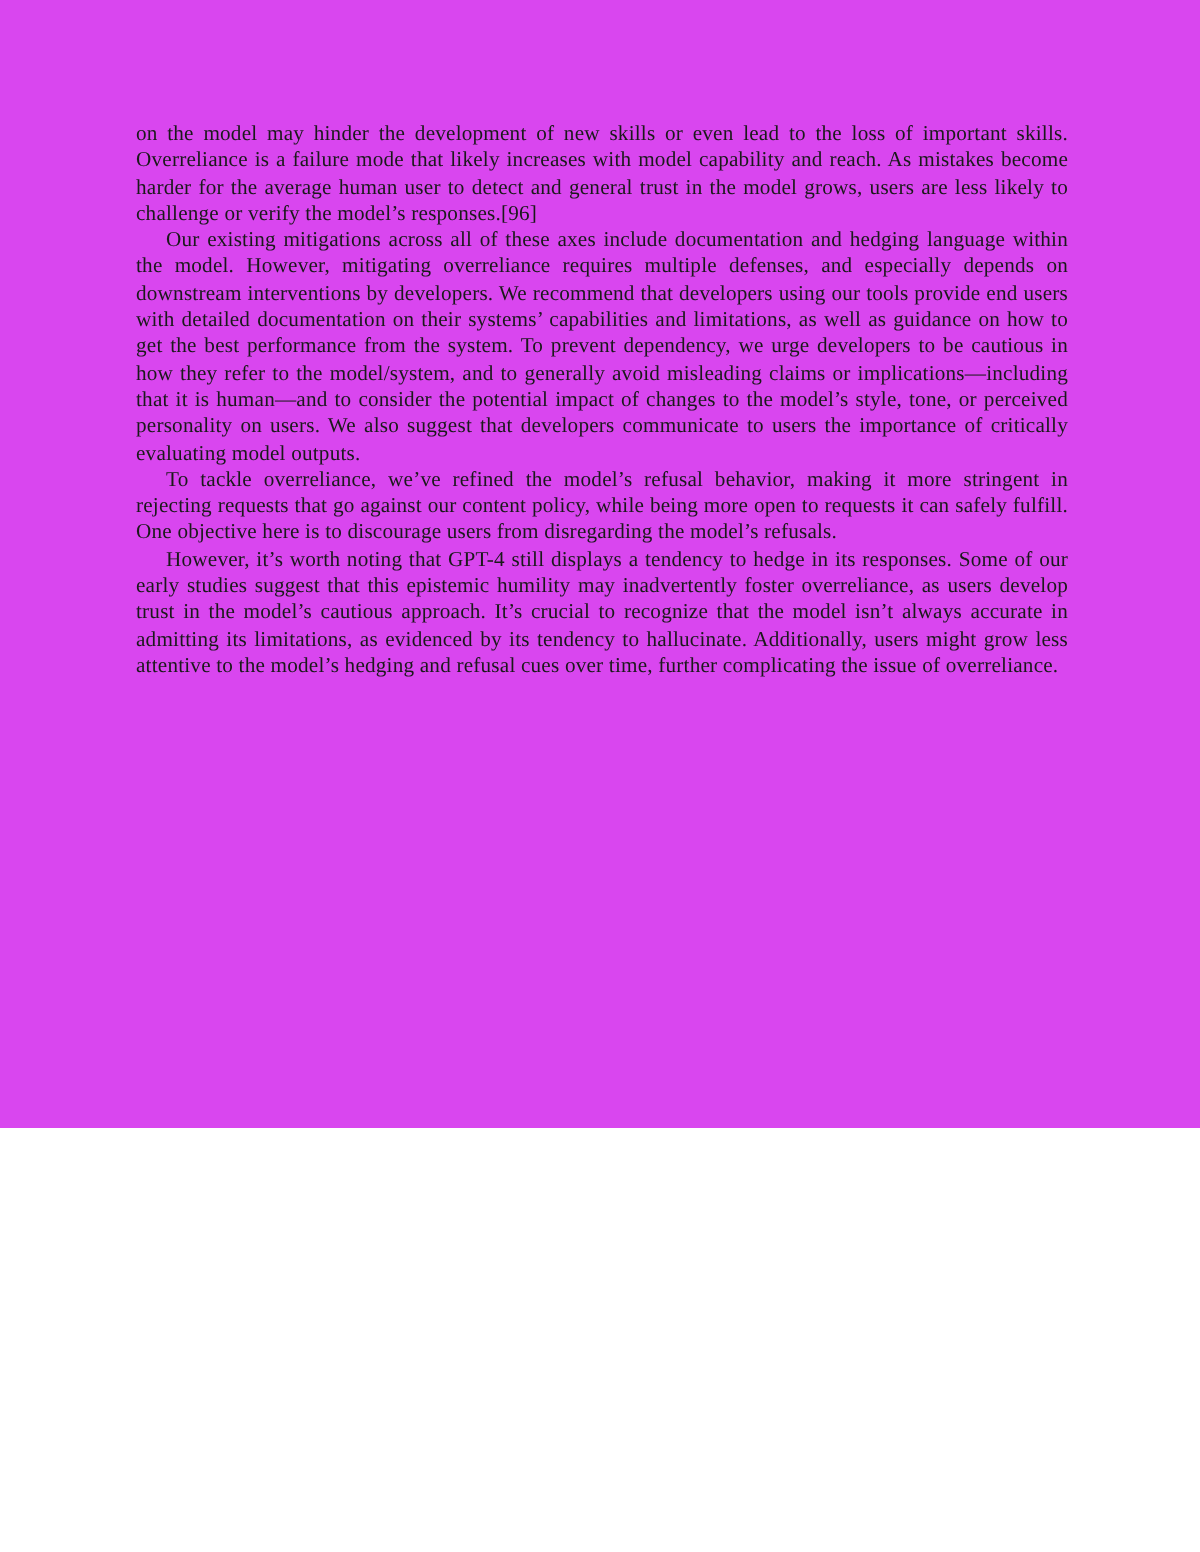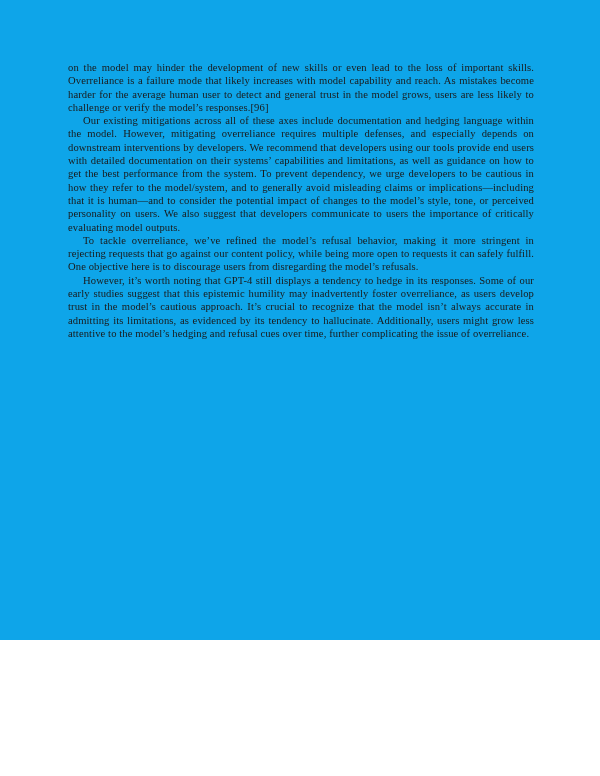--- a/index.html
+++ b/index.html
@@ -3,22 +3,22 @@
 <meta charset="utf-8">
 <style>
   html, body {
     margin: 0;
     padding: 0;
     background: #ffffff;
   }
   .page {
     position: relative;
     width: 600px;
-    height: 640px;
-    background: #0ea5e9;
+    height: 564px;
+    background: #d946ef;
     overflow: hidden;
     font-family: "Liberation Serif", "DejaVu Serif", serif;
     color: #1a1a1a;
   }
   .text-block {
     position: absolute;
     left: 68px;
     top: 61px;
     width: 466px;
     font-size: 10.6px;

